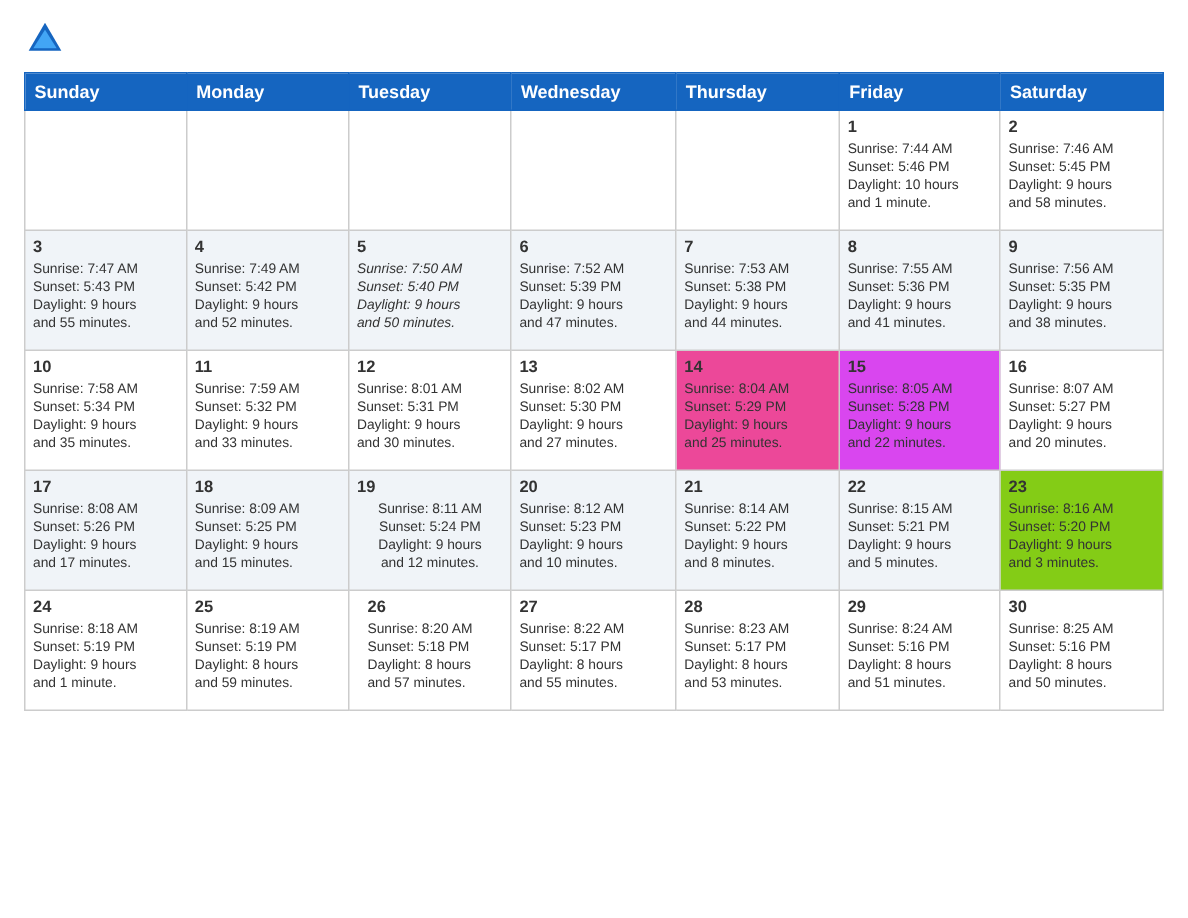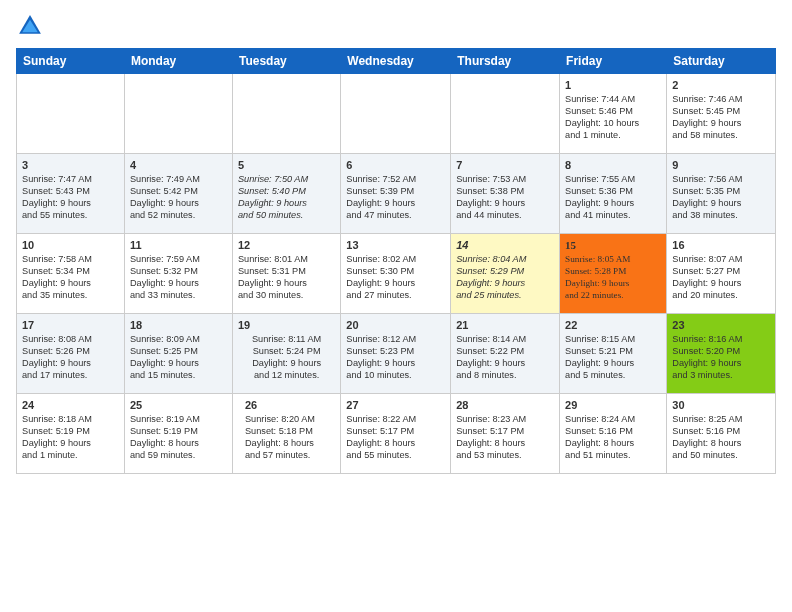--- a/index.html
+++ b/index.html
@@ -230,28 +230,28 @@
 Daylight: 9 hours
 and 30 minutes.</div>
           </td>
           <td style="background: rgb(255, 255, 255);">
             <div class="day-number">13</div>
             <div class="day-info" style="white-space: pre-line;">Sunrise: 8:02 AM
 Sunset: 5:30 PM
 Daylight: 9 hours
 and 27 minutes.</div>
           </td>
-          <td style="background: #fef9c3; font-style: italic;">
+          <td style="background: #ec4899;">
             <div class="day-number">14</div>
             <div class="day-info" style="white-space: pre-line;">Sunrise: 8:04 AM
 Sunset: 5:29 PM
 Daylight: 9 hours
 and 25 minutes.</div>
           </td>
-          <td style="background: #f97316; font-family: Liberation Serif, serif;">
+          <td style="background: #d946ef;">
             <div class="day-number">15</div>
             <div class="day-info" style="white-space: pre-line;">Sunrise: 8:05 AM
 Sunset: 5:28 PM
 Daylight: 9 hours
 and 22 minutes.</div>
           </td>
           <td style="background: rgb(255, 255, 255);">
             <div class="day-number">16</div>
             <div class="day-info" style="white-space: pre-line;">Sunrise: 8:07 AM
 Sunset: 5:27 PM

